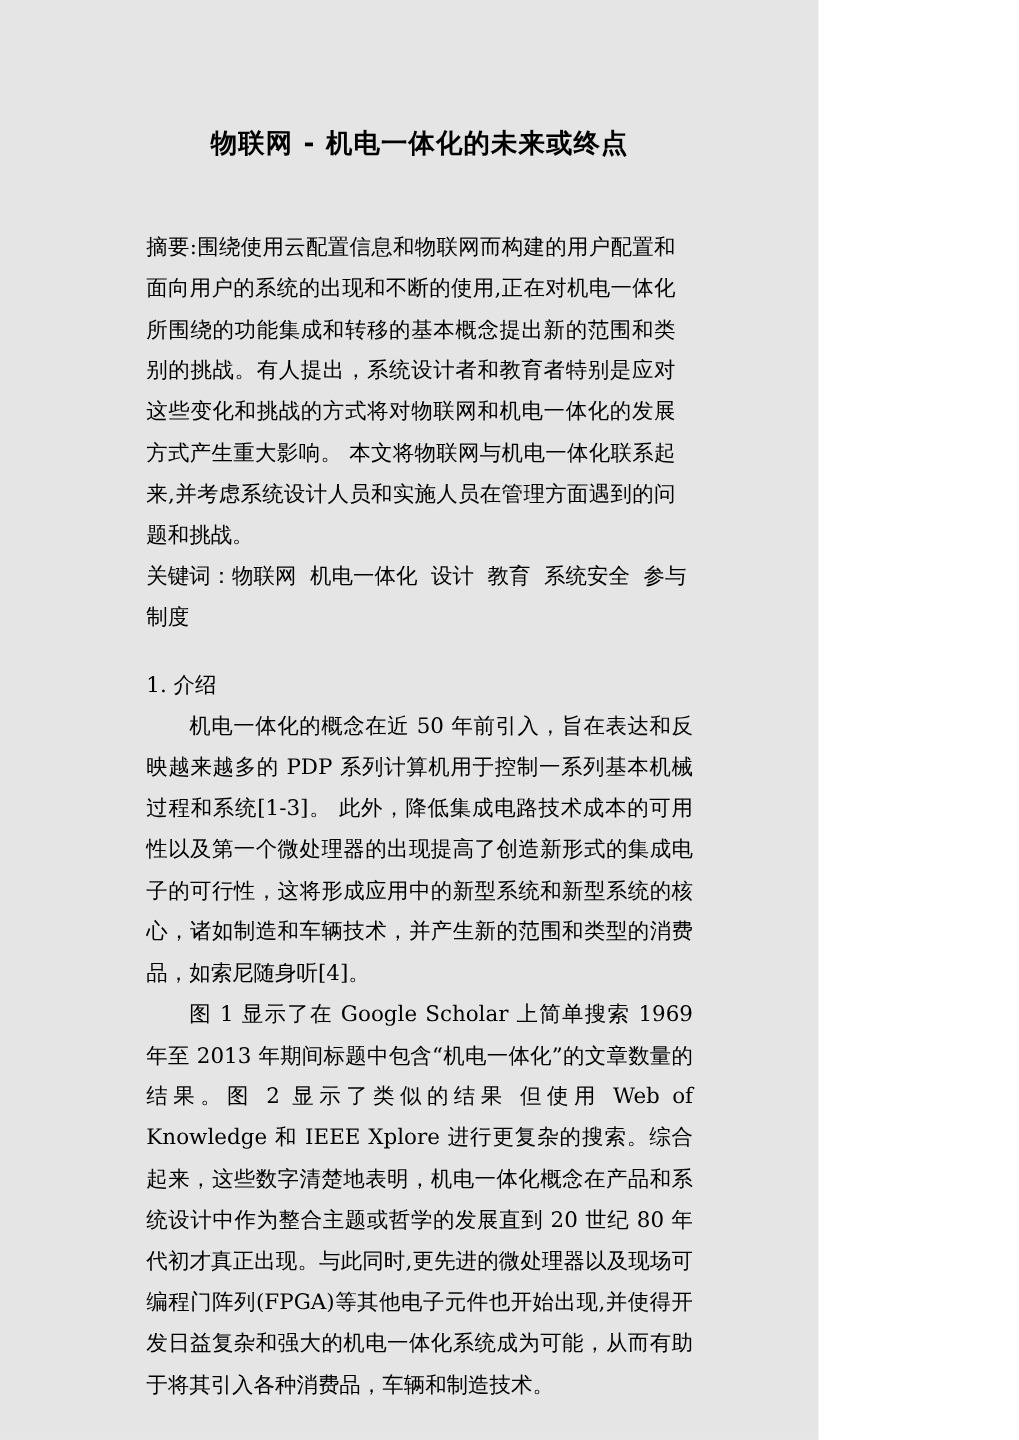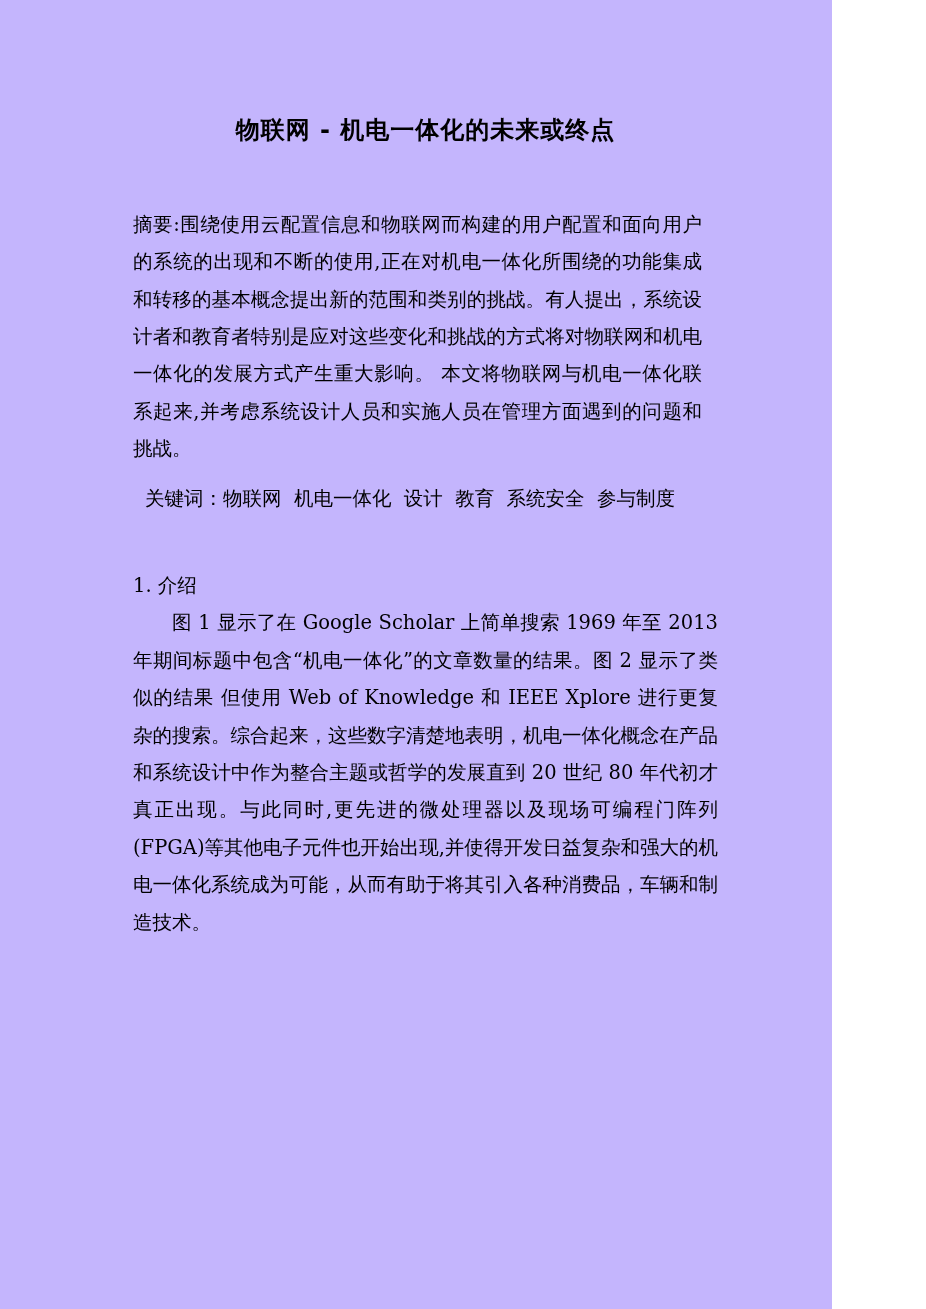--- a/index.html
+++ b/index.html
@@ -2,23 +2,23 @@
 <html><head>
 <meta charset="utf-8">
 <style>
   html, body {
     margin: 0;
     padding: 0;
     background: #ffffff;
   }
   .page {
     position: relative;
-    width: 832px;
+    width: 744px;
     height: 1309px;
-    background: #c4b5fd;
+    background: #e5e5e5;
     box-sizing: border-box;
     padding: 0 114px 16px 133px;
     color: #000000;
     font-family: "DejaVu Serif", "Liberation Serif", serif;
     font-size: 19.5px;
     overflow: hidden;
   }
   .title {
     margin: 0;
     padding-top: 116px;
@@ -28,26 +28,26 @@
     line-height: 1.2;
     text-align: center;
     letter-spacing: 1px;
   }
   .abstract {
     margin: 61px 16px 0 0;
     line-height: 37.4px;
     text-align: justify;
   }
   .keywords {
-    margin: 12px;
+    margin: 0;
     line-height: 37.4px;
     white-space: pre-wrap;
   }
   .section-heading {
-    margin: 50px 0 0 0;
+    margin: 24px 0 0 0;
     font-size: 19.5px;
     font-weight: 400;
     line-height: 37.4px;
   }
   .body-para {
     margin: 0;
     line-height: 37.4px;
     text-align: justify;
     text-indent: 2em;
   }
@@ -58,16 +58,17 @@
 <div class="page">
 
   <h1 class="title">物联网 - 机电一体化的未来或终点</h1>
 
   <p class="abstract"><span>摘要:</span><span>围绕使用云配置信息和物联网而构建的用户配置和面向用户的系统的出现和不断的使用,正在对机电一体化所围绕的功能集成和转移的基本概念提出新的范围和类别的挑战。有人提出，系统设计者和教育者特别是应对这些变化和挑战的方式将对物联网和机电一体化的发展方式产生重大影响。 本文将物联网与机电一体化联系起来,并考虑系统设计人员和实施人员在管理方面遇到的问题和挑战。</span></p>
 
   <p class="keywords"><span>关键词：</span><span>物联网  机电一体化  设计  教育  系统安全  参与制度</span></p>
 
   <h2 class="section-heading">1. 介绍</h2>
 
+  <p class="body-para">机电一体化的概念在近 50 年前引入，旨在表达和反映越来越多的 PDP 系列计算机用于控制一系列基本机械过程和系统[1-3]。 此外，降低集成电路技术成本的可用性以及第一个微处理器的出现提高了创造新形式的集成电子的可行性，这将形成应用中的新型系统和新型系统的核心，诸如制造和车辆技术，并产生新的范围和类型的消费品，如索尼随身听[4]。</p>
 
   <p class="body-para">图 1 显示了在 Google Scholar 上简单搜索 1969 年至 2013 年期间标题中包含“机电一体化”的文章数量的结果。图 2 显示了类似的结果 但使用 Web of Knowledge 和 IEEE Xplore 进行更复杂的搜索。综合起来，这些数字清楚地表明，机电一体化概念在产品和系统设计中作为整合主题或哲学的发展直到 20 世纪 80 年代初才真正出现。与此同时,更先进的微处理器以及现场可编程门阵列(FPGA)等其他电子元件也开始出现,并使得开发日益复杂和强大的机电一体化系统成为可能，从而有助于将其引入各种消费品，车辆和制造技术。</p>
 
 </div>
 
 </body></html>

